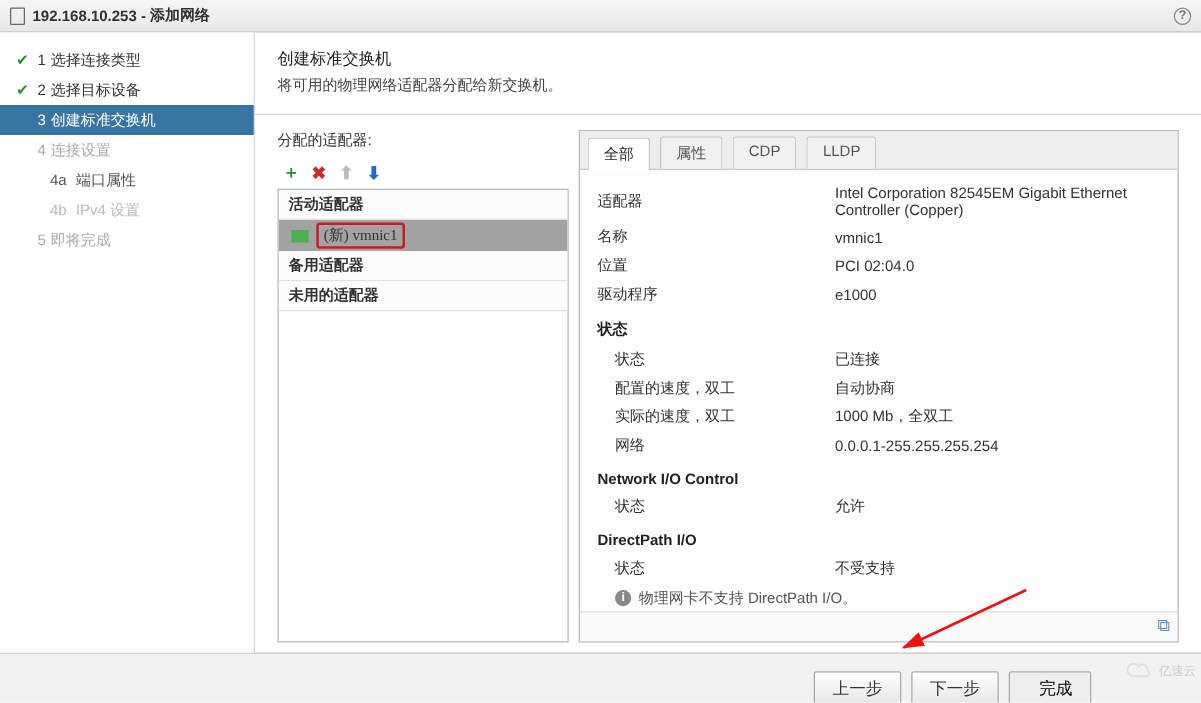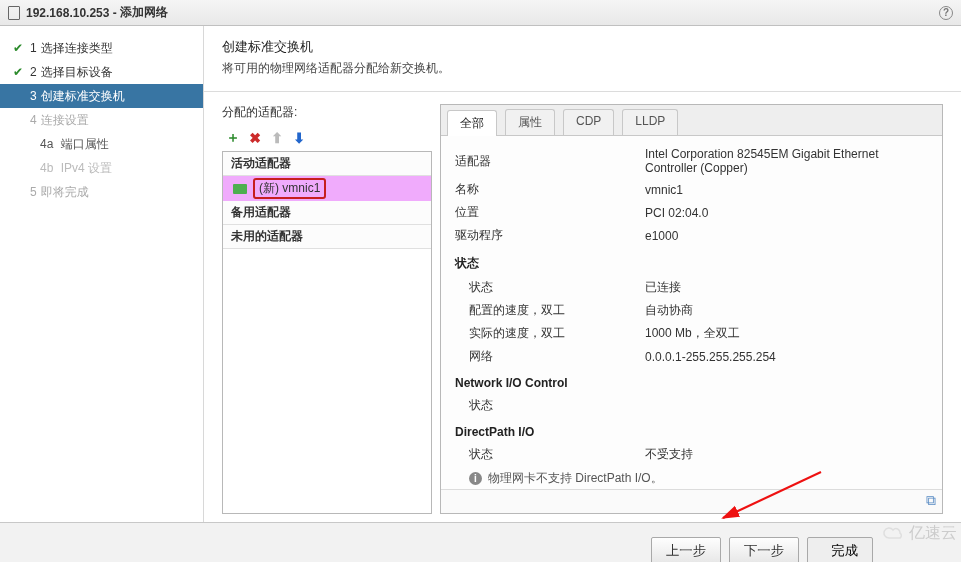--- a/index.html
+++ b/index.html
@@ -85,21 +85,21 @@
   .hr { border: none; border-top: 1px solid #dcdcdc; margin: 0 -18px 12px; }
 
   .columns {
     display: flex;
     flex: 1;
     min-height: 0;
   }
 
   
   .alloc {
-    width: 210px;
+    width: 233px;
     display: flex;
     flex-direction: column;
     margin-right: 8px;
   }
   .alloc-label { margin-bottom: 8px; color: #333; }
   .toolbar {
     display: flex; gap: 8px;
     padding: 2px 4px 6px;
   }
   .toolbar span { width: 14px; height: 14px; display: inline-flex; align-items:center; justify-content:center; cursor: pointer; font-size: 14px; font-weight: bold; }
@@ -119,21 +119,22 @@
     background: #fcfcfc;
     padding: 3px 8px;
     border-bottom: 1px solid #e0e0e0;
     color: #333;
   }
   .adapter-row {
     display: flex; align-items: center;
     padding: 2px 10px;
   }
   .adapter-row.selected {
-    background: #f0abfc;
+    background: #a3a3a3;
+    font-family: Liberation Serif, serif;
   }
   .adapter-row .nic-icon {
     width: 14px; height: 10px; background: #4caf50;
     margin-right: 6px; border-radius: 1px;
   }
   .adapter-label {
     border: 2px solid #c61e1e;
     border-radius: 3px;
     padding: 0 4px;
     display: inline-block;
@@ -238,21 +239,21 @@
     bottom: 34px;
     width: 140px; height: 60px;
     pointer-events: none;
   }
 
   
   .watermark {
     position: absolute;
     right: 4px; bottom: 18px;
     color: #ccc;
-    font-size: 16px;
+    font-size: 10px;
     display: flex; gap: 4px; align-items: center;
     pointer-events: none;
   }
   .watermark svg { opacity: .5; }
 </style>
 </head>
 <body>
 
 <div class="titlebar">
   <span class="host-icon"></span>
@@ -366,20 +367,21 @@
             <div class="v">1000 Mb，全双工</div>
           </div>
           <div class="kv-row indent">
             <div class="k">网络</div>
             <div class="v">0.0.0.1-255.255.255.254</div>
           </div>
 
           <div class="section-head">Network I/O Control</div>
           <div class="kv-row indent">
             <div class="k">状态</div>
+            <div class="v">允许</div>
           </div>
 
           <div class="section-head">DirectPath I/O</div>
           <div class="kv-row indent">
             <div class="k">状态</div>
             <div class="v">不受支持</div>
           </div>
           <div class="info-line">
             <span class="info-icon">i</span>
             <span>物理网卡不支持 DirectPath I/O。</span>

